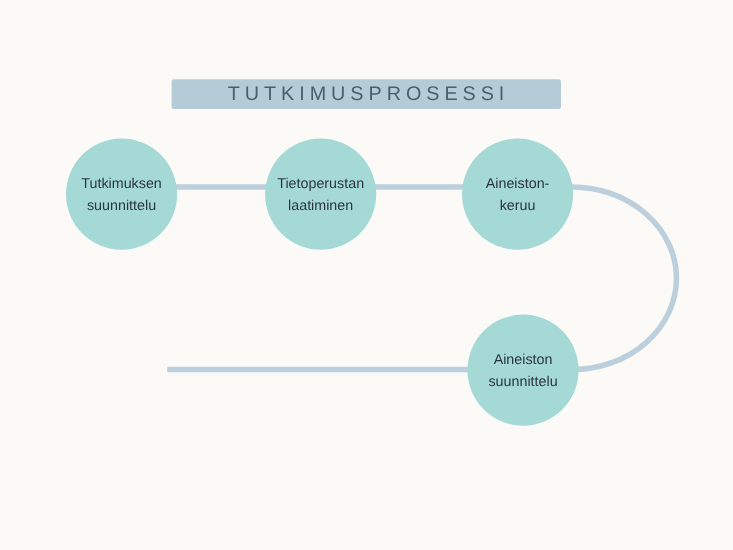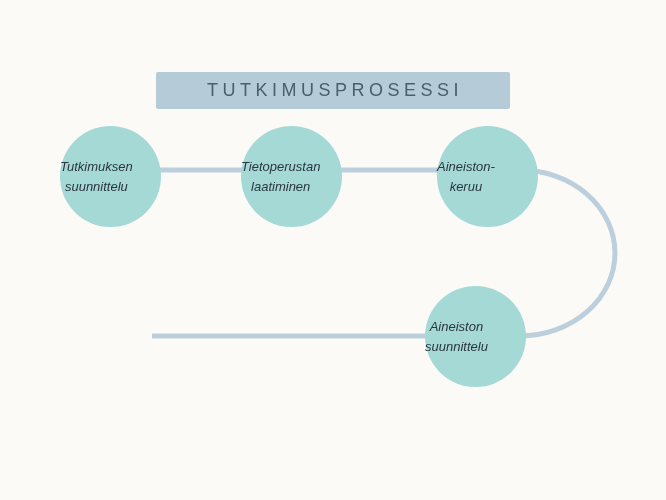--- a/index.html
+++ b/index.html
@@ -19,21 +19,21 @@
     left: 0;
     top: 0;
     width: 666px;
     height: 500px;
   }
   .title-banner {
     position: absolute;
     left: 156px;
     top: 72px;
     width: 354px;
-    height: 37px;
+    height: 27px;
     background: #b5cbd8;
     border-radius: 2px;
     display: flex;
     align-items: center;
     justify-content: center;
   }
   .title-banner .title-text {
     color: #4c5d6b;
     font-size: 18px;
     letter-spacing: 4.5px;
@@ -42,35 +42,34 @@
     padding-left: 4px; 
   }
   .node {
     position: absolute;
     width: 101px;
     height: 101px;
     border-radius: 50%;
     background: #a4d9d6;
     display: flex;
     align-items: center;
-    justify-content: flex-start;
+    justify-content: center;
     text-align: center;
-    font-style: italic;
   }
   .node .node-label {
     color: #2b3540;
     font-size: 13px;
     line-height: 1.5;
     font-weight: 500;
     white-space: pre-line;
   }
   
   .pos-top-1    { left: 60px;  top: 126px; }
   .pos-top-2    { left: 241px; top: 126px; }
-  .pos-top-3    { left: 437px; top: 126px; }
+  .pos-top-3    { left: 420px; top: 126px; }
   .pos-bottom-1 { left: 102px; top: 286px; }
   .pos-bottom-2 { left: 268px; top: 286px; }
   .pos-bottom-3 { left: 425px; top: 286px; }
 </style>
 </head>
 <body>
 
 <div id="canvas">
 
   <svg id="connector-svg" viewBox="0 0 666 500" xmlns="http://www.w3.org/2000/svg" aria-hidden="true">

